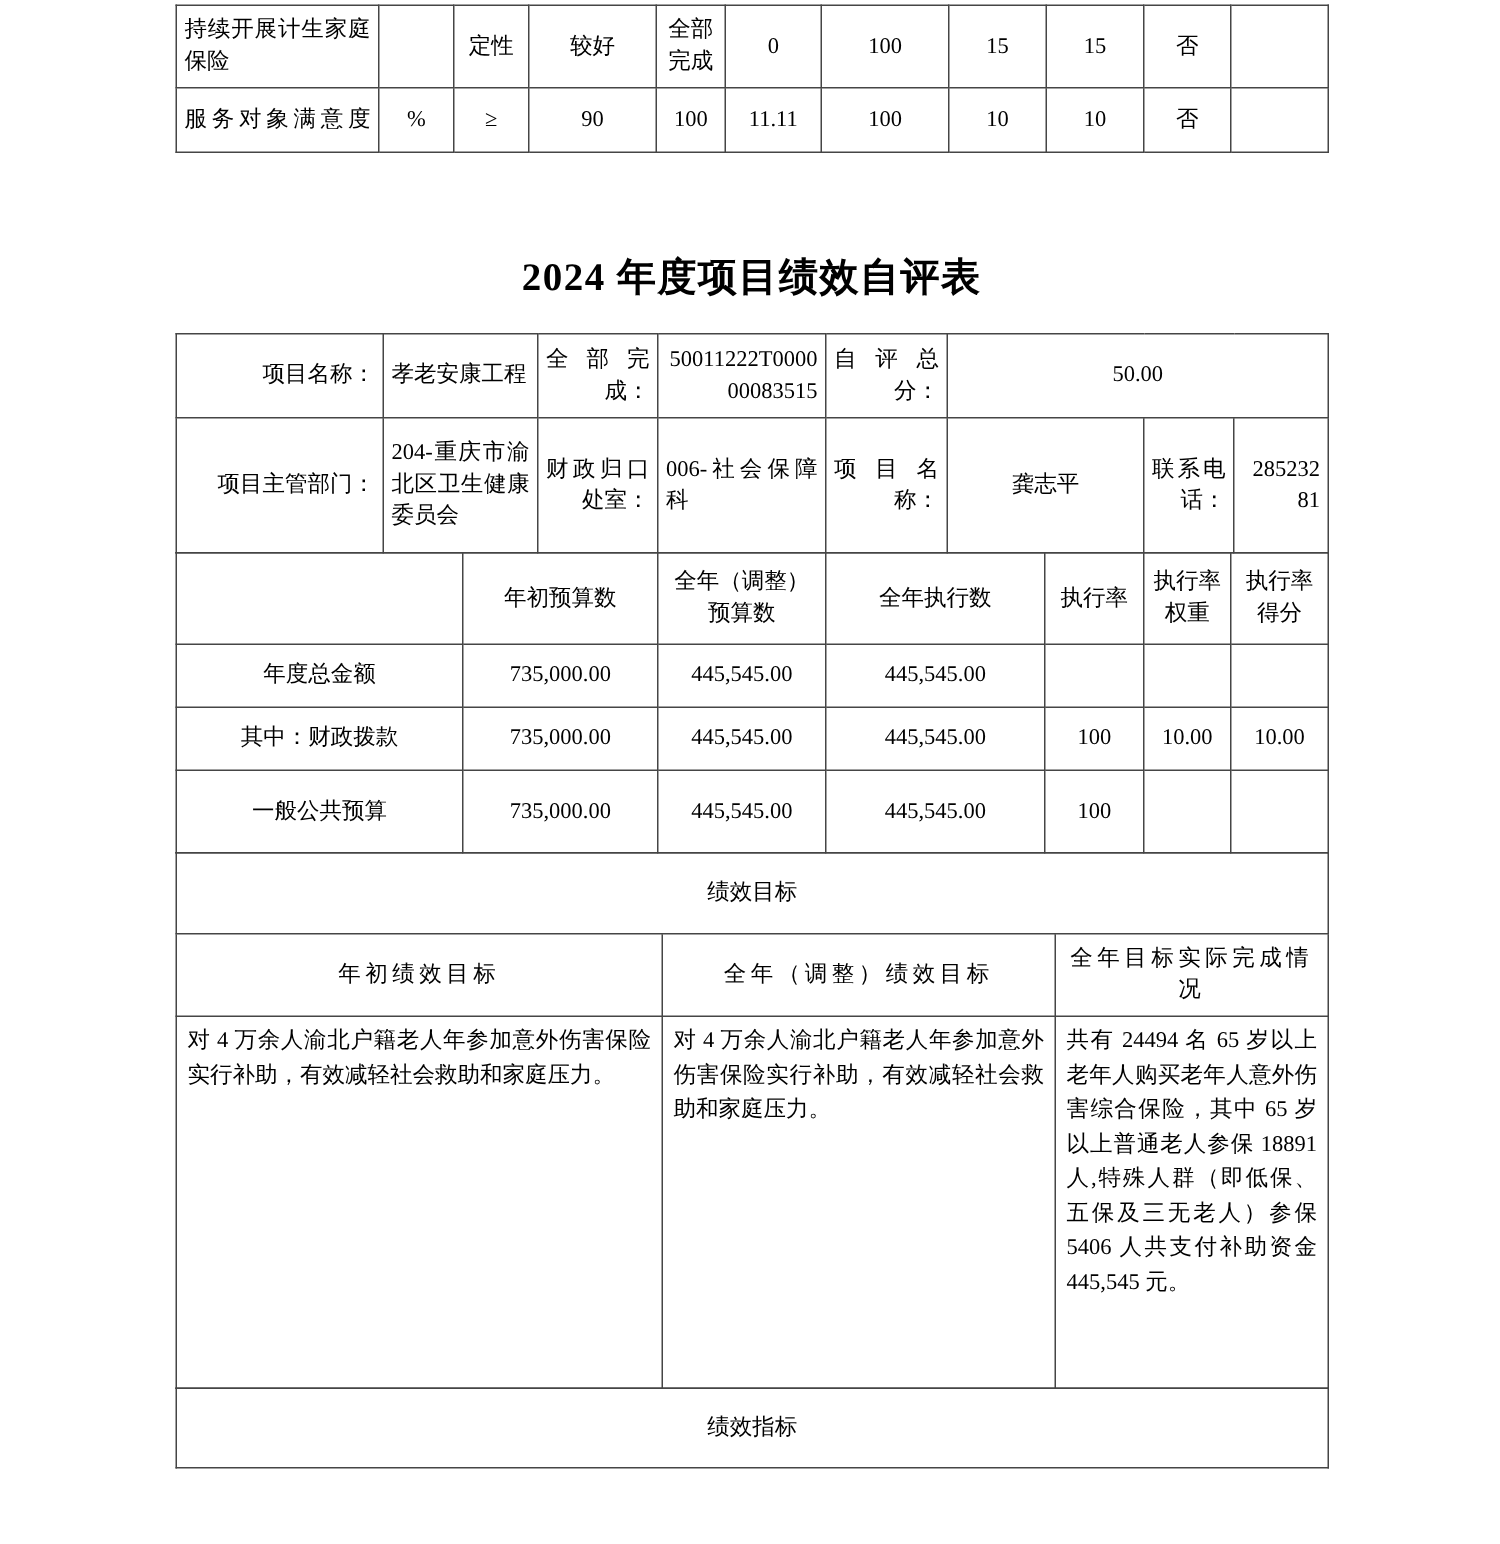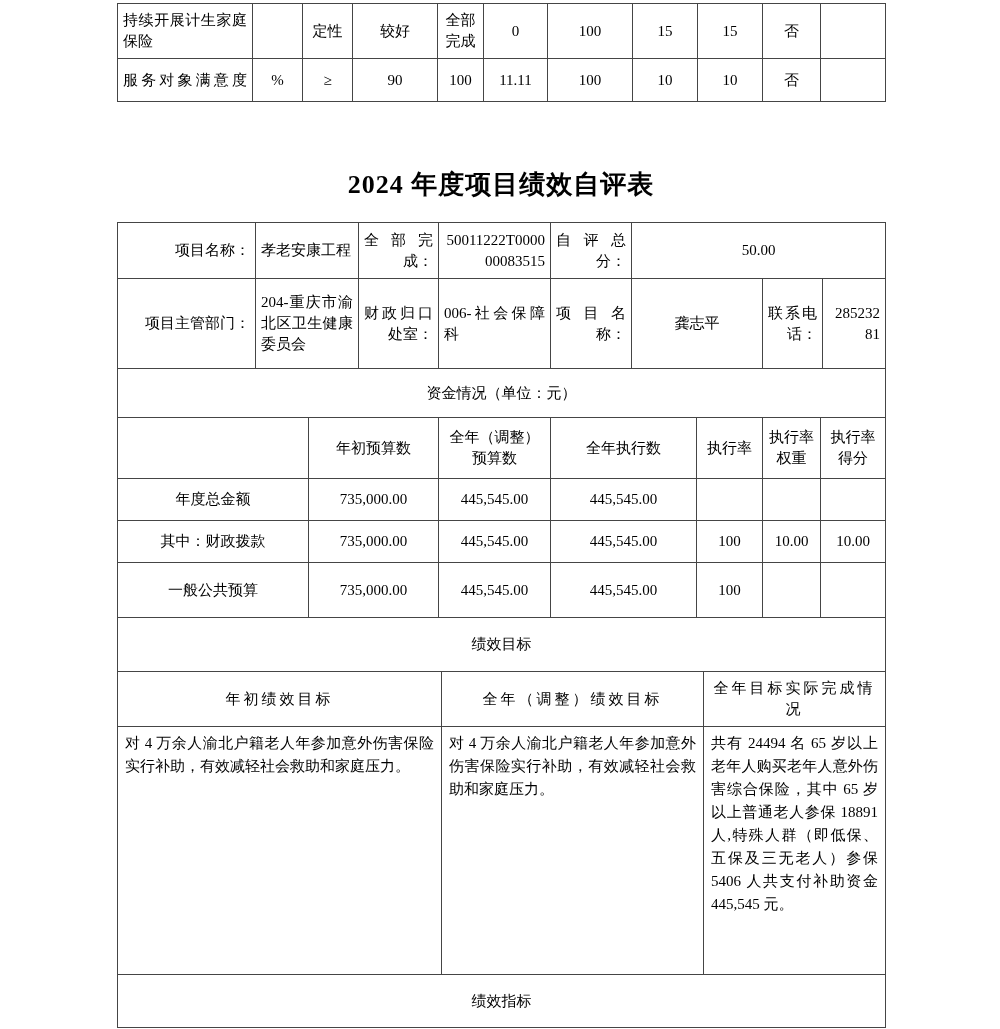--- a/index.html
+++ b/index.html
@@ -148,23 +148,20 @@
       <colgroup>
         <col style="width:191px">
           <col style="width:130px">
           <col style="width:112px">
           <col style="width:146px">
         <col style="width:66px">
           <col style="width:58px">
           <col style="width:65px">
       </colgroup>
       <tbody>
-          <tr style="height:49px">
-        <td class="c" colspan="7">资金情况（单位：元）</td>
-      </tr>
       <tr style="height:61px">
         <td class="c"></td>
         <td class="c">年初预算数</td>
         <td class="c">全年（调整）预算数</td>
         <td class="c">全年执行数</td>
         <td class="c">执行率</td>
         <td class="c">执行率权重</td>
         <td class="c">执行率得分</td>
       </tr>
       <tr style="height:42px">

